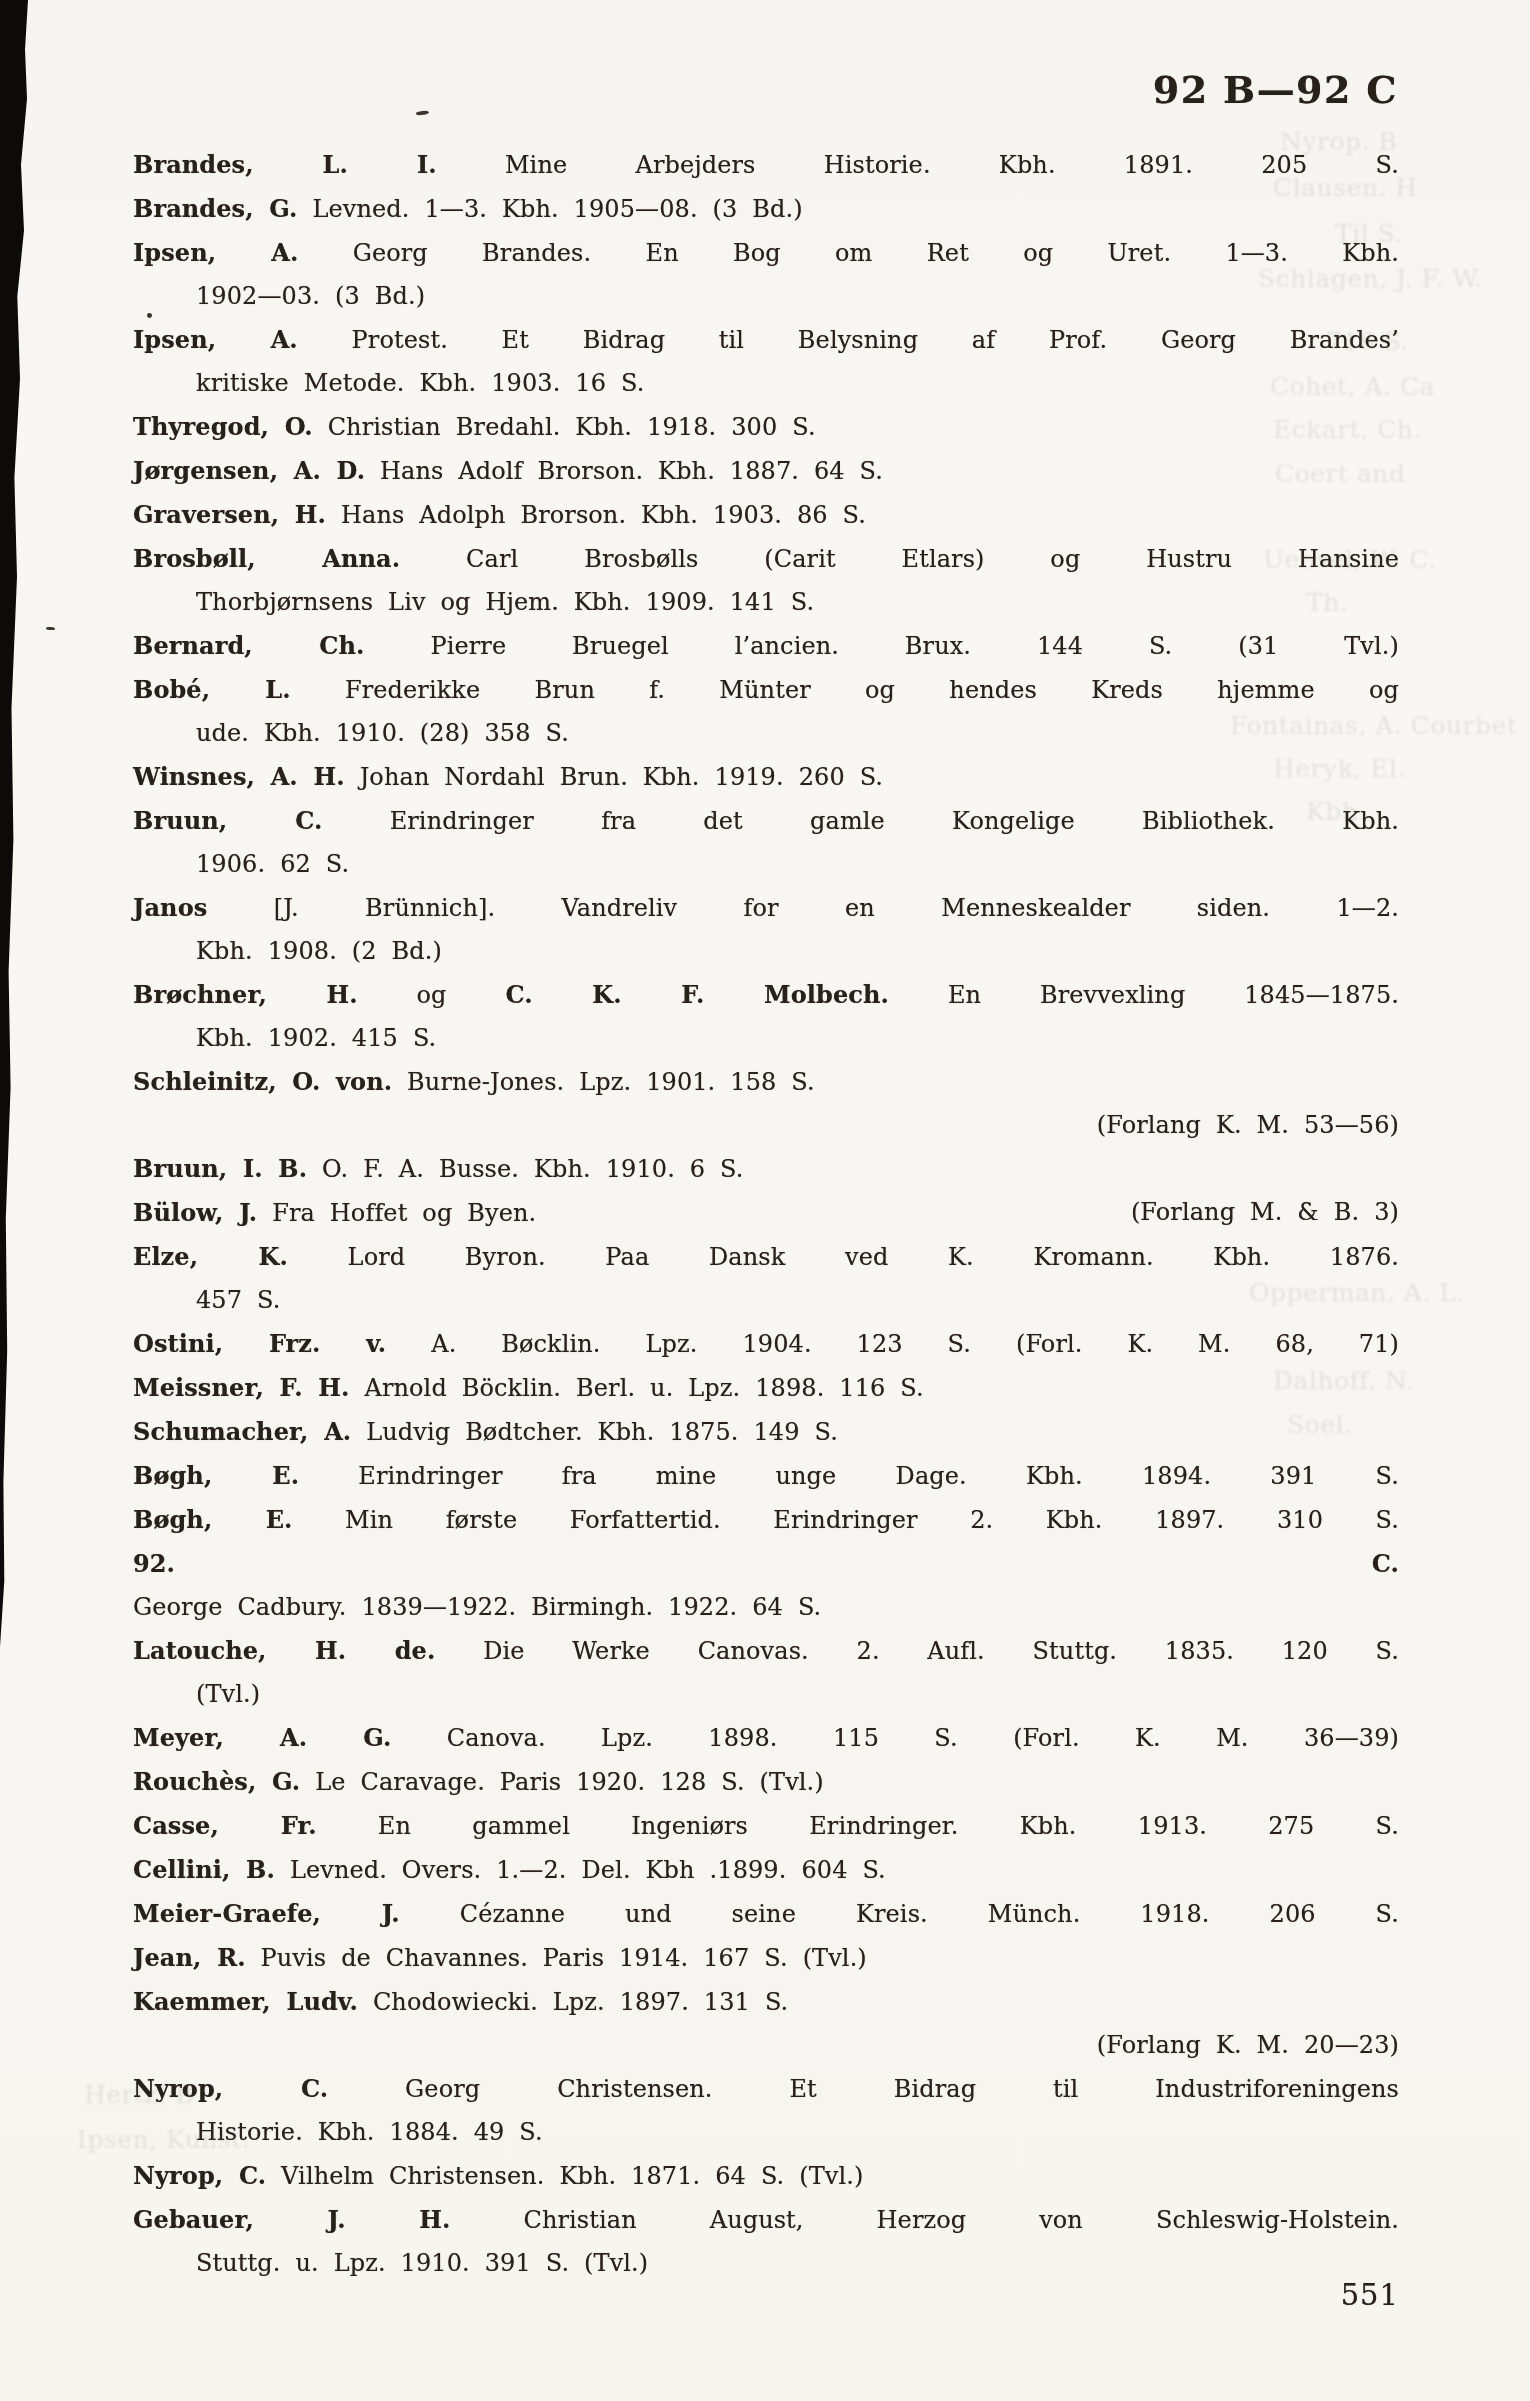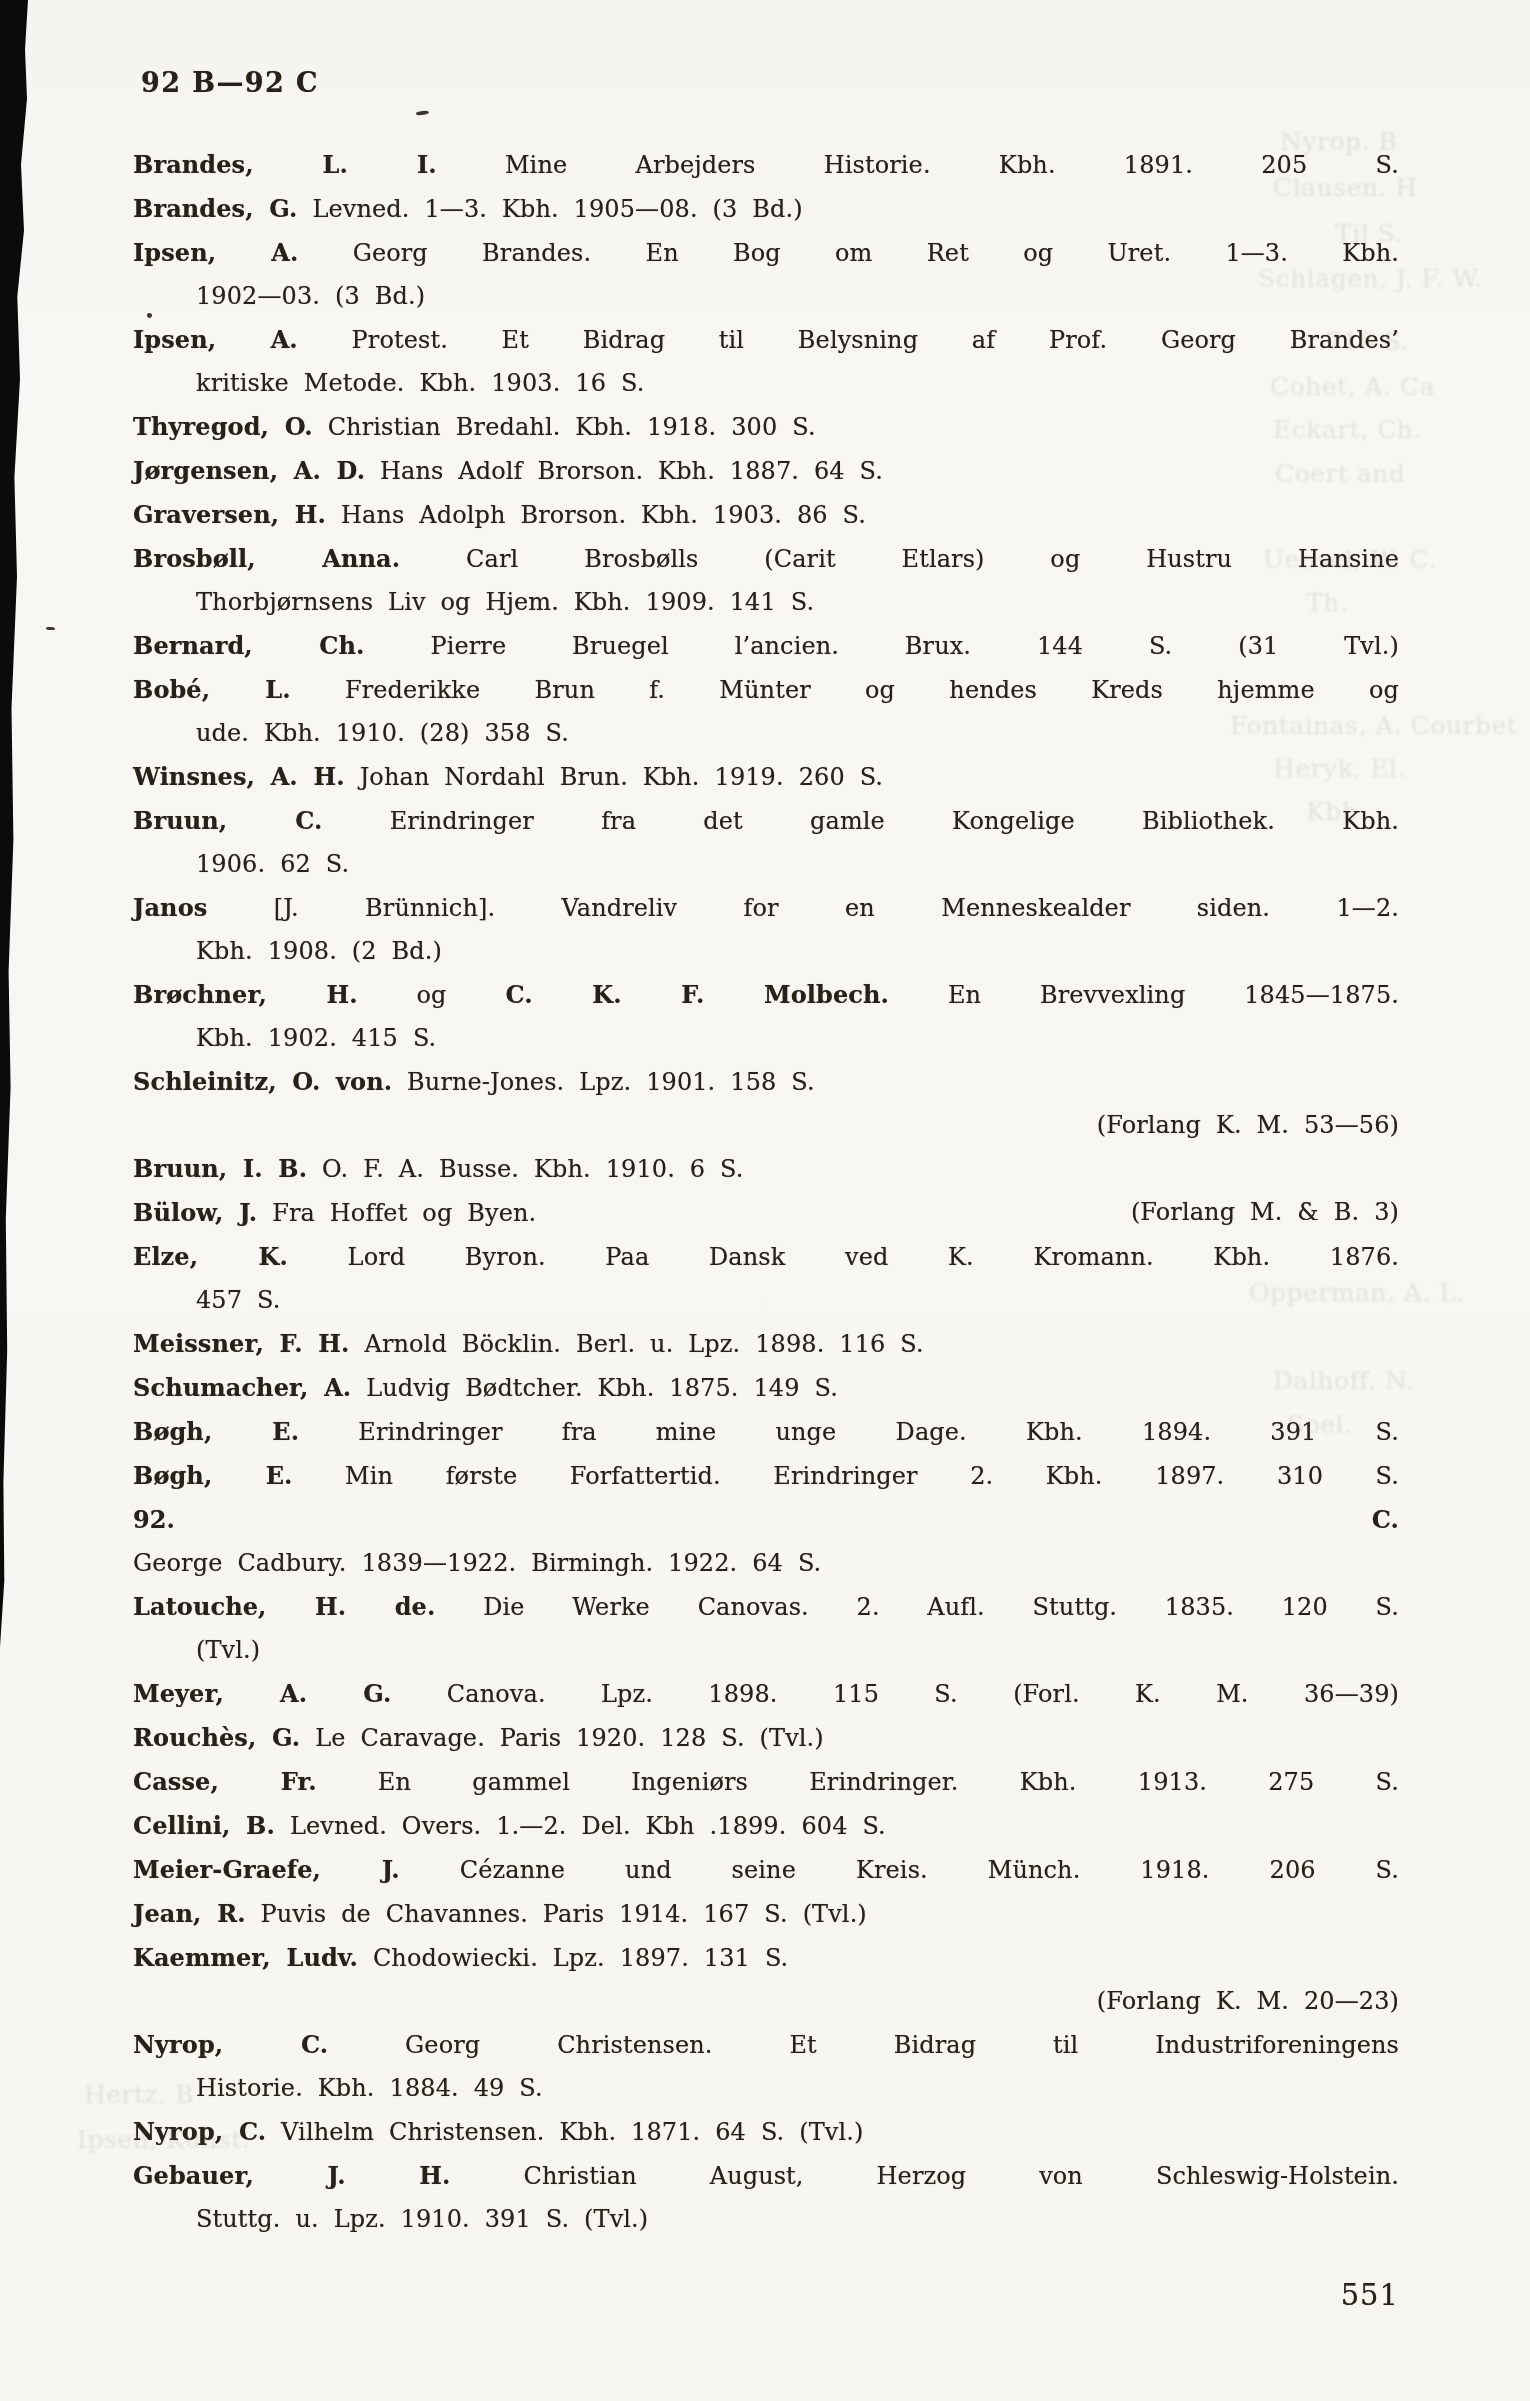--- a/index.html
+++ b/index.html
@@ -14,22 +14,22 @@
     color:#262119;
   }
   
   .gutter{
     position:absolute;left:0;top:0;width:35px;height:1647px;
     background:#0c0b09;
     clip-path:polygon(0 0,28px 0,25px 3%,27px 6%,21px 10%,24px 14%,17.3px 18%,20px 23%,14.4px 29%,17px 35%,11.5px 43%,13.4px 51%,8.6px 59%,10.6px 66%,5.8px 74%,7.2px 82%,3.4px 90%,4.3px 96%,0 100%);
   }
   .speck{position:absolute;background:#3a362f;border-radius:45% 55% 50% 50%;}
   .header{
-    position:absolute;top:67px;left:141px;width:1266px;
-    text-align:left;font-weight:700;font-size:27px;letter-spacing:1.4px;
+    position:absolute;top:67px;left:132px;width:1266px;
+    text-align:right;font-weight:700;font-size:38px;letter-spacing:1.4px;
     text-shadow:0 0 0.7px rgba(35,30,25,.6);
   }
   .body{
     position:absolute;top:143px;left:133px;width:1266px;
     font-size:24px;line-height:43px;
     word-spacing:7.2px;letter-spacing:0.1px;
     text-shadow:0 0 0.7px rgba(40,34,28,.5);
   }
   .ln{min-height:43px;}
   .ln .b{font-weight:700;}
@@ -85,20 +85,21 @@
       <div class="ln ind"><span>Kbh. 1902. 415 S.</span></div>
       <div class="ln"><span class="b">Schleinitz, O. von.</span><span> Burne-Jones. Lpz. 1901. 158 S.</span></div>
       <div class="ln right"><span>(Forlang K. M. 53—56)</span></div>
       <div class="ln"><span class="b">Bruun, I. B.</span><span> O. F. A. Busse. Kbh. 1910. 6 S.</span></div>
       <div class="ln split">
         <span><span class="b">Bülow, J.</span><span> Fra Hoffet og Byen.</span></span>
         <span>(Forlang M. &amp; B. 3)</span>
       </div>
       <div class="ln fill"><span class="b">Elze, K.</span><span> Lord Byron. Paa Dansk ved K. Kromann. Kbh. 1876.</span></div>
       <div class="ln ind"><span>457 S.</span></div>
+      <div class="ln fill"><span class="b">Ostini, Frz. v.</span><span> A. Bøcklin. Lpz. 1904. 123 S. (Forl. K. M. 68, 71)</span></div>
       <div class="ln"><span class="b">Meissner, F. H.</span><span> Arnold Böcklin. Berl. u. Lpz. 1898. 116 S.</span></div>
       <div class="ln"><span class="b">Schumacher, A.</span><span> Ludvig Bødtcher. Kbh. 1875. 149 S.</span></div>
       <div class="ln fill"><span class="b">Bøgh, E.</span><span> Erindringer fra mine unge Dage. Kbh. 1894. 391 S.</span></div>
       <div class="ln fill"><span class="b">Bøgh, E.</span><span> Min første Forfattertid. Erindringer 2. Kbh. 1897. 310 S.</span></div>
       <div class="ln split">
         <span><span class="b">92.</span></span>
         <span class="b">C.</span>
       </div>
       <div class="ln"><span>George Cadbury. 1839—1922. Birmingh. 1922. 64 S.</span></div>
       <div class="ln fill"><span class="b">Latouche, H. de.</span><span> Die Werke Canovas. 2. Aufl. Stuttg. 1835. 120 S.</span></div>

